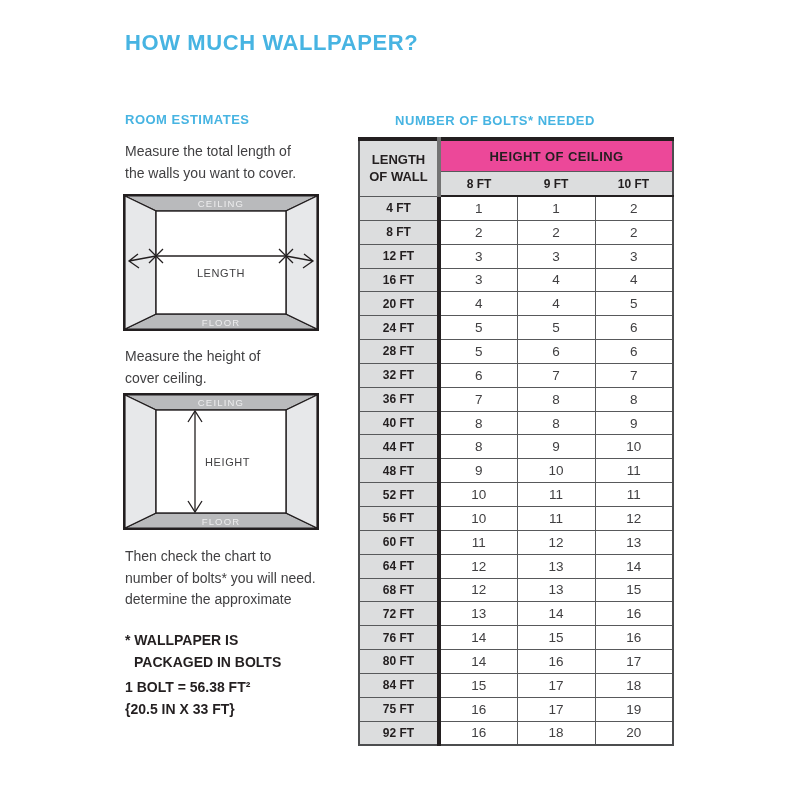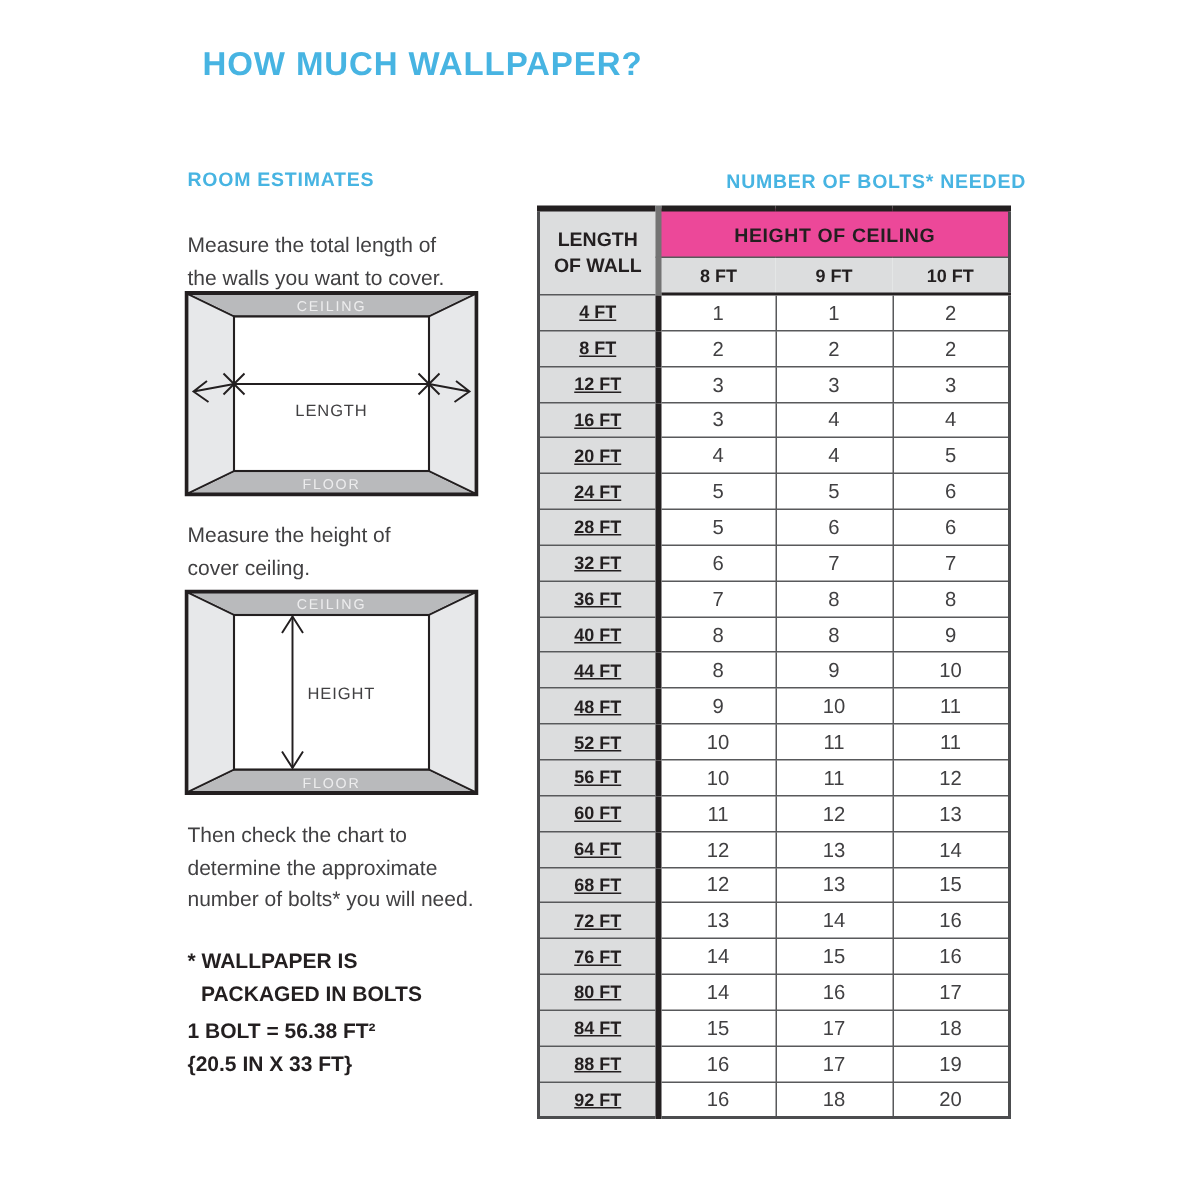--- a/index.html
+++ b/index.html
@@ -2,30 +2,30 @@
 <html><head>
 <meta charset="utf-8">
 <style>
   html,body { margin:0; padding:0; }
   body {
     width:800px; height:800px; background:#ffffff; position:relative;
     font-family:"Liberation Sans", sans-serif; color:#414042; overflow:hidden;
   }
   .abs { position:absolute; }
   #page-title {
-    left:135px; top:30px; margin:0; font-size:22px; font-weight:bold;
+    left:125px; top:30px; margin:0; font-size:22px; font-weight:bold;
     letter-spacing:0.6px; color:#47b4e2;
   }
   .section-heading {
     font-size:13px; font-weight:bold; letter-spacing:0.5px; color:#47b4e2;
   }
   #room-estimates-heading { left:125px; top:112px; }
-  #table-heading { left:370px; top:113px; width:314px; text-align:right; }
+  #table-heading { left:338px; top:113px; width:314px; text-align:center; }
   .para { font-size:14px; line-height:21.5px; color:#414042; }
-  #para1 { left:125px; top:141px;margin-top:12px; }
+  #para1 { left:125px; top:141px; }
   #para2 { left:125px; top:346px; }
   #para3 { left:125px; top:546px; }
   #diagram1 { left:123px; top:194px; }
   #diagram2 { left:123px; top:393px; }
   .bold-note { font-size:14px; font-weight:bold; line-height:21.5px; color:#231f20; }
   #footnote { left:125px; top:630px; }
   #footnote .indent { padding-left:9px; }
   #bolt-info { left:125px; top:677px; }
   
   #bolts-table {
@@ -44,21 +44,20 @@
     background:#ec4899; height:30px; font-size:13px; font-weight:bold;
     letter-spacing:0.4px; color:#231f20;
   }
   #bolts-table .sub-th {
     background:#dcddde; height:23px; font-size:12px; font-weight:bold; color:#231f20;
     border-left:none; border-right:none; border-bottom:2.5px solid #231f20;
   }
   #bolts-table tbody th {
     background:#dcddde; font-size:12px; font-weight:bold; color:#231f20;
     border-right:4px solid #231f20;
-    text-decoration:underline;
   }
   #bolts-table tbody td {
     background:#ffffff; height:22.85px; font-size:13.5px; color:#414042;
   }
   svg text { font-family:"Liberation Sans", sans-serif; }
   .band-label { font-size:9.5px; letter-spacing:1.2px; fill:#ededee; }
   .measure-label { font-size:11px; letter-spacing:0.6px; fill:#414042; }
 </style>
 </head>
 <body>
@@ -108,22 +107,22 @@
   <g stroke="#231f20" stroke-width="1.3" fill="none">
     <line x1="72" y1="18" x2="72" y2="119"></line>
     <path d="M65,29 L72,18 L79,29"></path>
     <path d="M65,108 L72,119 L79,108"></path>
   </g>
   <text class="measure-label" x="82" y="73" text-anchor="start">HEIGHT</text>
 </svg>
 
 <div id="para3" class="abs para">
   <div>Then check the chart to</div>
+  <div>number of bolts* you will need.</div>
   <div>determine the approximate</div>
-  <div>number of bolts* you will need.</div>
 </div>
 
 <div id="footnote" class="abs bold-note">
   <div>* WALLPAPER IS</div>
   <div class="indent">PACKAGED IN BOLTS</div>
 </div>
 
 <div id="bolt-info" class="abs bold-note">
   <div>1 BOLT = 56.38 FT²</div>
   <div>{20.5 IN X 33 FT}</div>
@@ -270,21 +269,21 @@
         <td>16</td>
         <td>17</td>
       </tr>
       <tr>
         <th>84 FT</th>
         <td>15</td>
         <td>17</td>
         <td>18</td>
       </tr>
       <tr>
-        <th>88 FT</th>
+        <th>75 FT</th>
         <td>16</td>
         <td>17</td>
         <td>19</td>
       </tr>
       <tr>
         <th>92 FT</th>
         <td>16</td>
         <td>18</td>
         <td>20</td>
       </tr>

